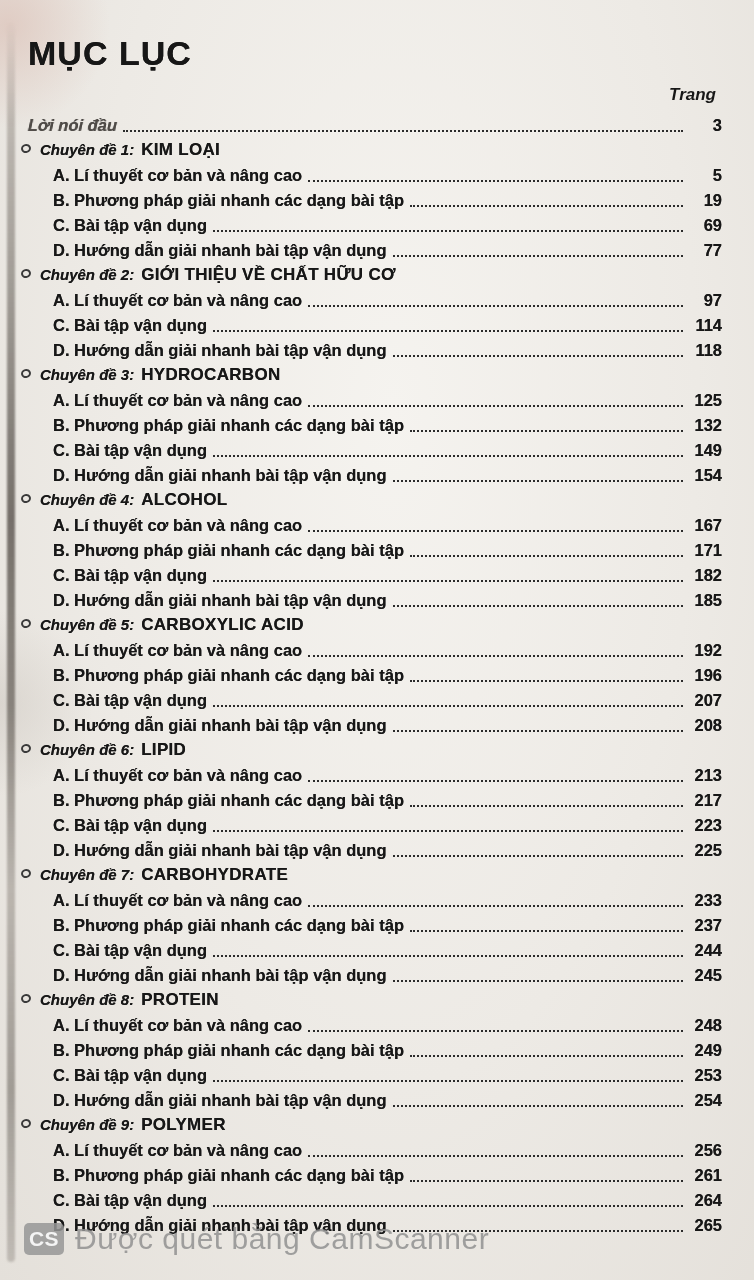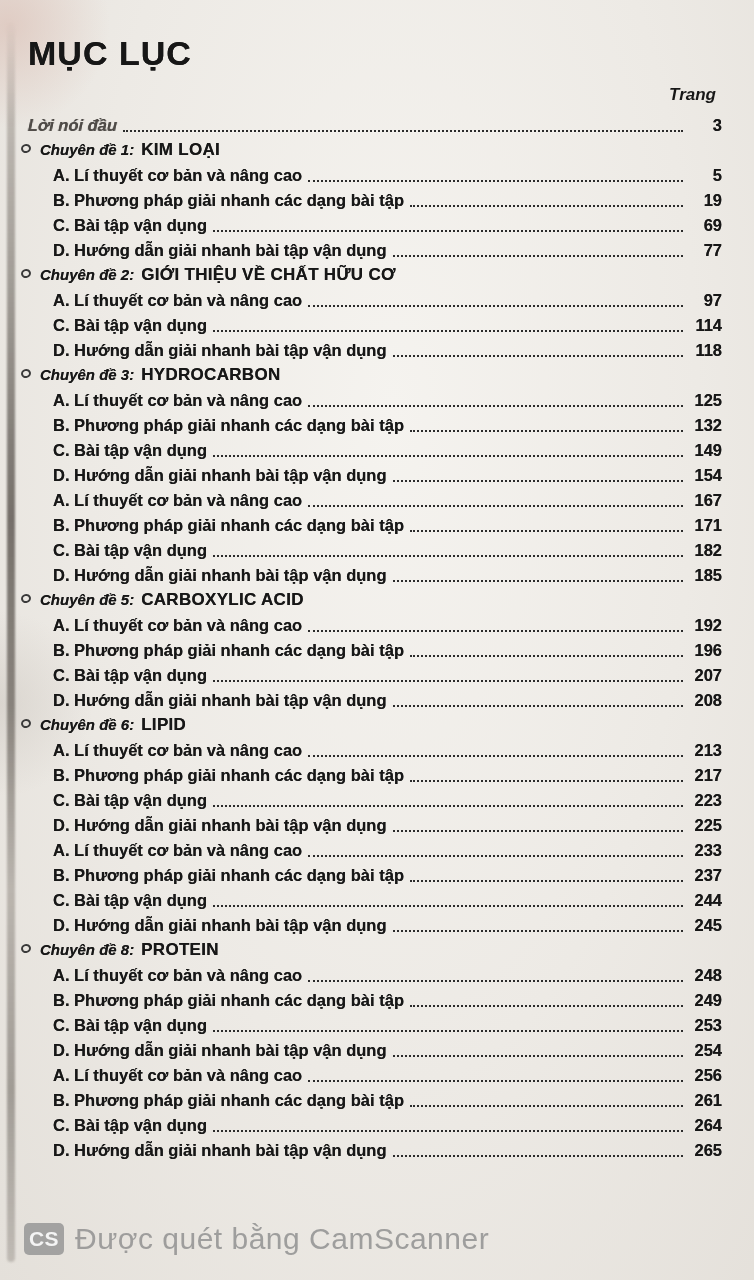--- a/index.html
+++ b/index.html
@@ -193,20 +193,25 @@
 
   <div class="row">
     <span class="label">D. Hướng dẫn giải nhanh bài tập vận dụng</span>
     <span class="leader"></span>
     <span class="pagenum">154</span>
   </div>
 </div>
   </div>
 
   <div class="section">
+    <div class="section-heading">
+      <span class="bullet"></span>
+      <span class="heading-label">Chuyên đề 4:</span>
+      <span class="heading-topic">ALCOHOL</span>
+    </div>
     <div class="items">
   <div class="row">
     <span class="label">A. Lí thuyết cơ bản và nâng cao</span>
     <span class="leader"></span>
     <span class="pagenum">167</span>
   </div>
 
   <div class="row">
     <span class="label">B. Phương pháp giải nhanh các dạng bài tập</span>
     <span class="leader"></span>
@@ -287,20 +292,25 @@
 
   <div class="row">
     <span class="label">D. Hướng dẫn giải nhanh bài tập vận dụng</span>
     <span class="leader"></span>
     <span class="pagenum">225</span>
   </div>
 </div>
   </div>
 
   <div class="section">
+    <div class="section-heading">
+      <span class="bullet"></span>
+      <span class="heading-label">Chuyên đề 7:</span>
+      <span class="heading-topic">CARBOHYDRATE</span>
+    </div>
     <div class="items">
   <div class="row">
     <span class="label">A. Lí thuyết cơ bản và nâng cao</span>
     <span class="leader"></span>
     <span class="pagenum">233</span>
   </div>
 
   <div class="row">
     <span class="label">B. Phương pháp giải nhanh các dạng bài tập</span>
     <span class="leader"></span>
@@ -348,20 +358,25 @@
 
   <div class="row">
     <span class="label">D. Hướng dẫn giải nhanh bài tập vận dụng</span>
     <span class="leader"></span>
     <span class="pagenum">254</span>
   </div>
 </div>
   </div>
 
   <div class="section">
+    <div class="section-heading">
+      <span class="bullet"></span>
+      <span class="heading-label">Chuyên đề 9:</span>
+      <span class="heading-topic">POLYMER</span>
+    </div>
     <div class="items">
   <div class="row">
     <span class="label">A. Lí thuyết cơ bản và nâng cao</span>
     <span class="leader"></span>
     <span class="pagenum">256</span>
   </div>
 
   <div class="row">
     <span class="label">B. Phương pháp giải nhanh các dạng bài tập</span>
     <span class="leader"></span>

